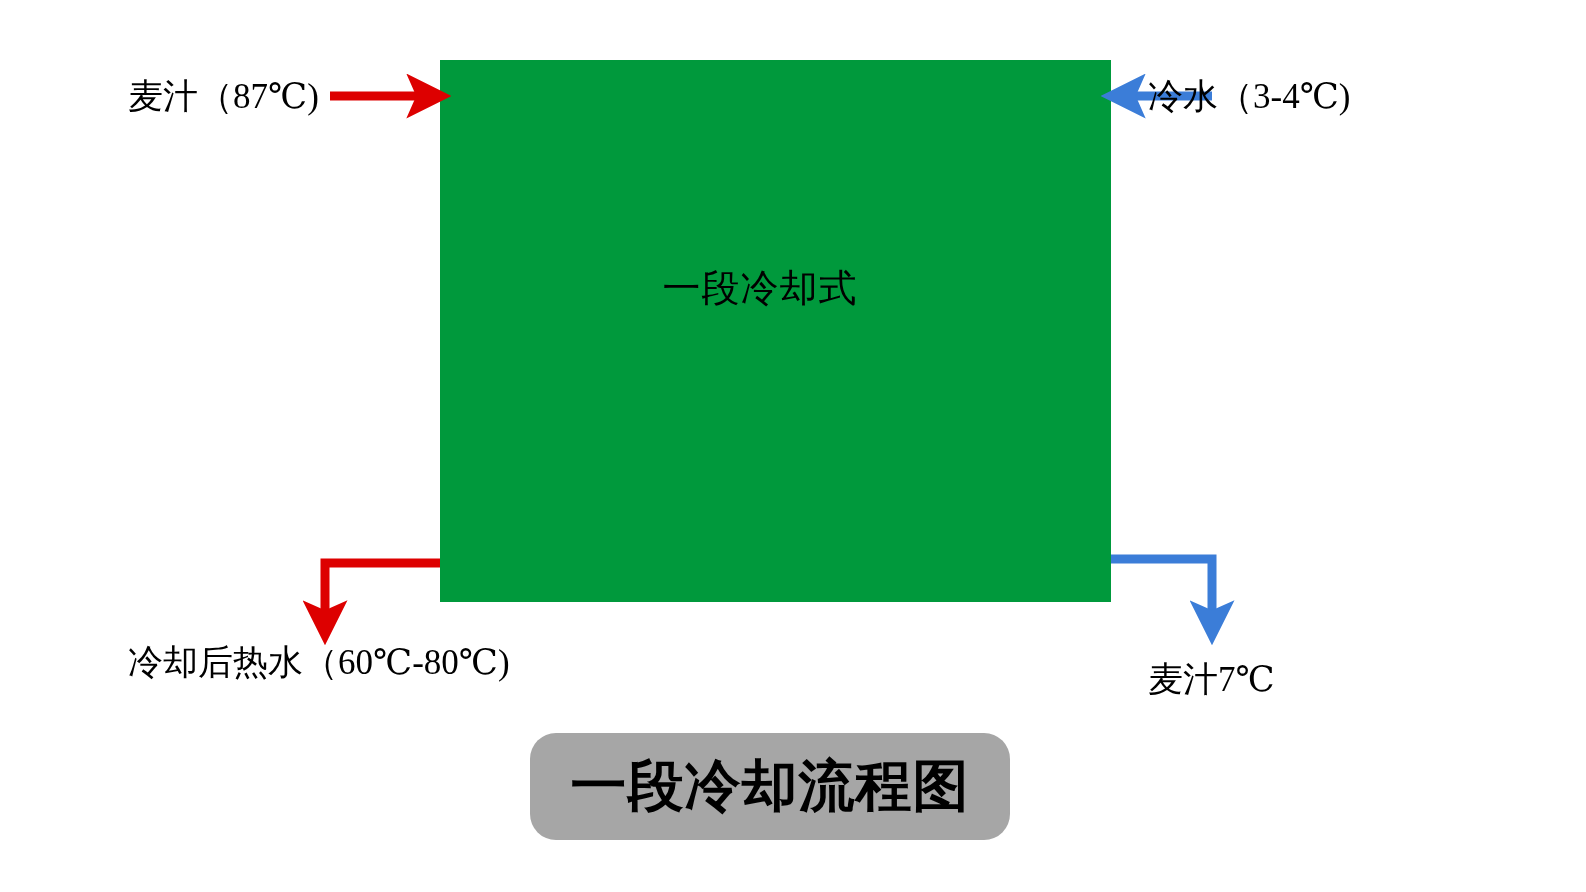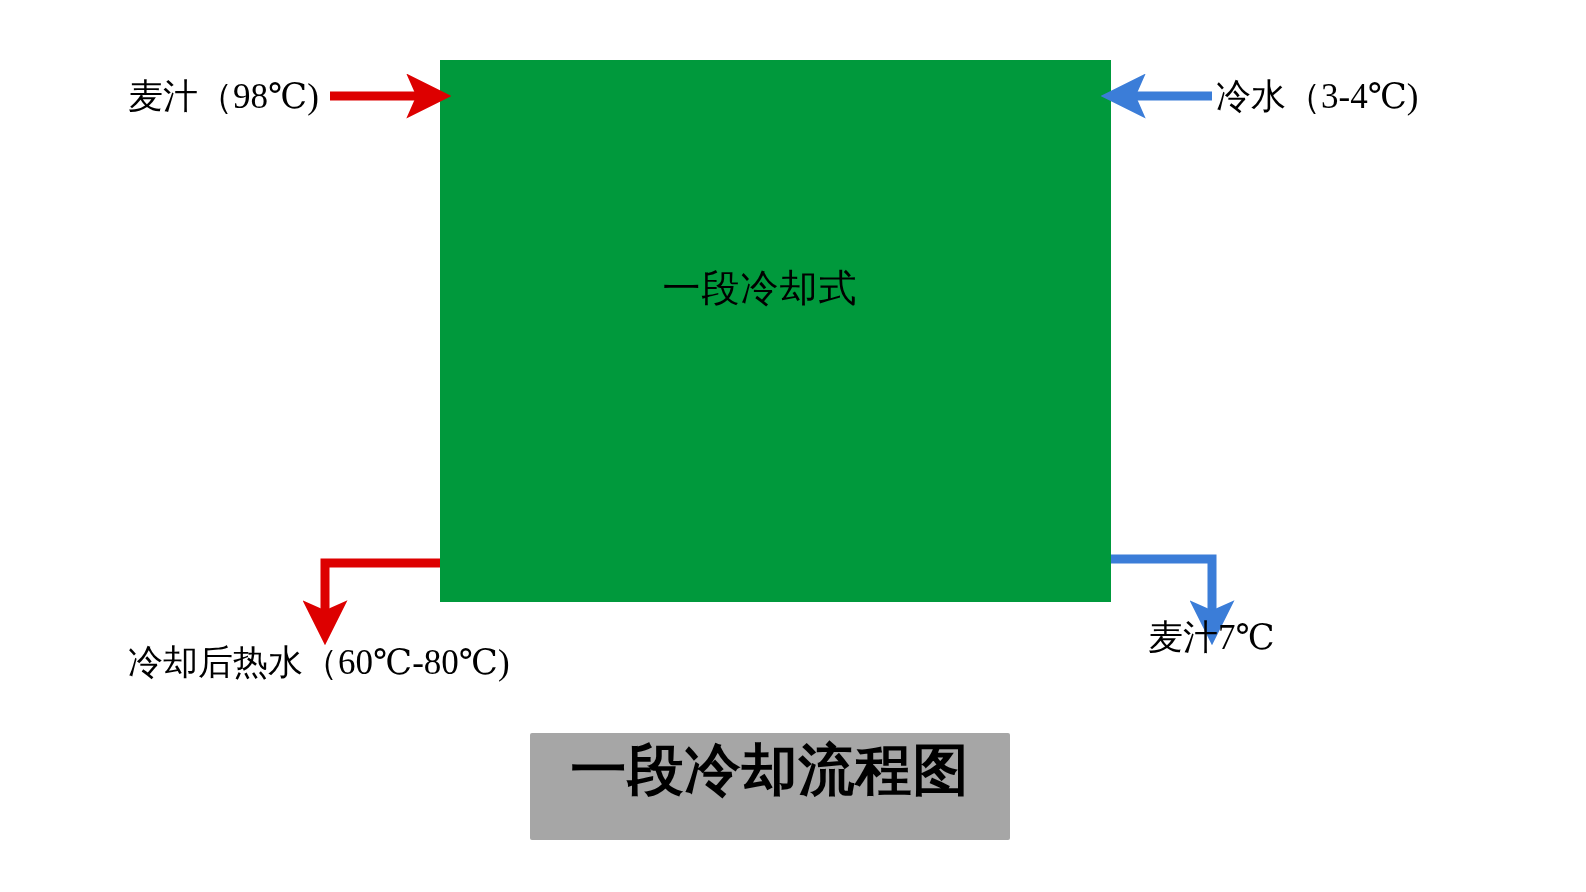--- a/index.html
+++ b/index.html
@@ -44,44 +44,45 @@
   
   .flow-label {
     position: absolute;
     color: #000000;
     font-size: 35px;
     line-height: 1;
     white-space: nowrap;
     font-family: "Liberation Serif", "DejaVu Serif", serif;
   }
   #label-wort-in   { left: 128px; top: 79px; }
-  #label-water-in  { left: 1216px; top: 79px; }
+  #label-water-in  { left: 1148px; top: 79px; }
   #label-hotwater-out { left: 128px; top: 645px; }
-  #label-wort-out  { left: 1148px; top: 620px; }
+  #label-wort-out  { left: 1148px; top: 662px; }
 
   
   #arrows {
     position: absolute;
     left: 0;
     top: 0;
     width: 1586px;
     height: 892px;
     pointer-events: none;
   }
 
   
   .title-banner {
     position: absolute;
     left: 530px;
     top: 733px;
     width: 480px;
     height: 107px;
     background: #a6a6a6;
-    border-radius: 2px;
+    border-radius: 26px;
     display: flex;
+    align-items: center;
     justify-content: center;
   }
   .title-text {
     color: #000000;
     font-size: 56px;
     font-weight: bold;
     letter-spacing: 1px;
     font-family: "Liberation Sans", "DejaVu Sans", sans-serif;
     white-space: nowrap;
   }
@@ -106,21 +107,21 @@
 
     <line x1="330" y1="96" x2="436" y2="96" stroke="#dd0000" stroke-width="9" marker-end="url(#arrow-red)"></line>
 
     <line x1="1212" y1="96" x2="1116" y2="96" stroke="#3b7dd8" stroke-width="9" marker-end="url(#arrow-blue)"></line>
 
     <path d="M 440 563 L 325 563 L 325 630" fill="none" stroke="#dd0000" stroke-width="9" marker-end="url(#arrow-red)"></path>
 
     <path d="M 1111 559 L 1212 559 L 1212 630" fill="none" stroke="#3b7dd8" stroke-width="9" marker-end="url(#arrow-blue)"></path>
   </svg>
 
-  <div class="flow-label" id="label-wort-in">麦汁（98℃)</div>
+  <div class="flow-label" id="label-wort-in">麦汁（87℃)</div>
 
   <div class="flow-label" id="label-water-in">冷水（3-4℃)</div>
 
   <div class="flow-label" id="label-hotwater-out">冷却后热水（60℃-80℃)</div>
 
   <div class="flow-label" id="label-wort-out">麦汁7℃</div>
 
   <div class="title-banner">
     <span class="title-text">一段冷却流程图</span>
   </div>

